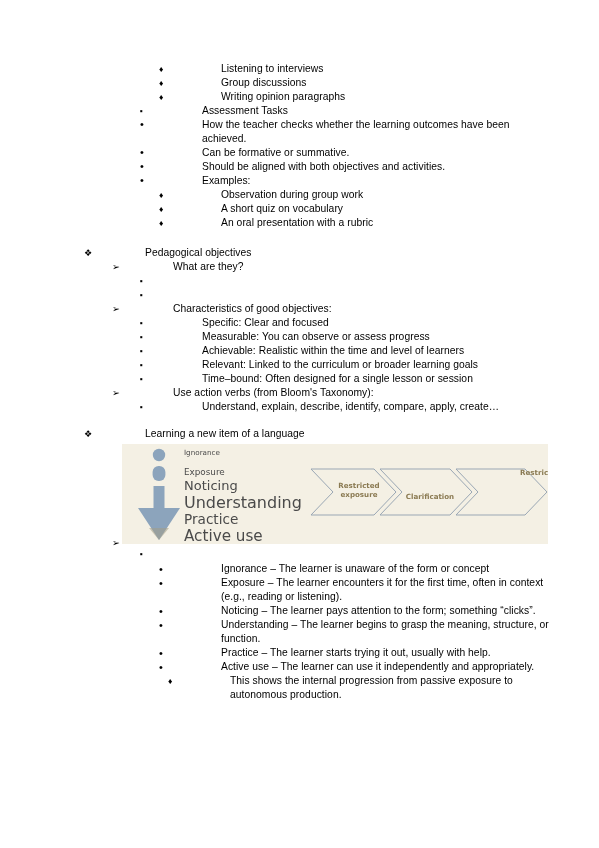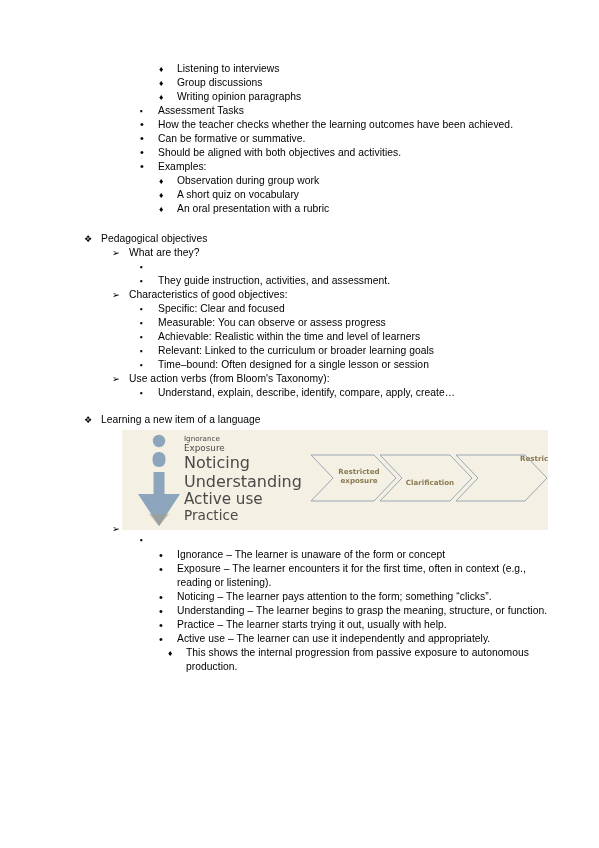--- a/index.html
+++ b/index.html
@@ -33,20 +33,21 @@
     line-height: 14.0px;
     letter-spacing: 0.05px;
   }
   .marker {
     flex: 0 0 auto;
     text-align: left;
     user-select: none;
   }
   .txt {
     flex: 1 1 auto;
+    margin-left: 44px;
   }
 
   
   
   .lvl1 { padding-left: 38px; }
   .lvl1 > .marker { width: 17px; font-size: 9.2px; line-height: 14px; }
 
   
   .lvl2 { padding-left: 66px; }
   .lvl2 > .marker { width: 17px; font-size: 9.4px; line-height: 14px; }
@@ -99,22 +100,22 @@
     top: 2px;
     width: 130px;
   }
   .stage {
     color: #4a4a4a;
     font-family: "DejaVu Sans", sans-serif;
     line-height: 1.02;
     white-space: nowrap;
   }
   .s1 { font-size: 7.2px;  padding-top: 3px; }
-  .s2 { font-size: 8.8px;  padding-top: 2px; }
-  .s3 { font-size: 16px; padding-top: 2px; }
+  .s2 { font-size: 8.8px;  padding-top: 2px; margin-top: 10px; }
+  .s3 { font-size: 13px; padding-top: 2px; }
   .s4 { font-size: 16px; padding-top: 2px; }
   .s5 { font-size: 13.6px; padding-top: 2px; }
   .s6 { font-size: 15.2px; padding-top: 2px; }
 
   .fig-chevrons {
     position: absolute;
     left: 188px;
     top: 24px;
     width: 238px;
     height: 48px;
@@ -208,21 +209,20 @@
 
     <div class="row lvl2">
       <span class="marker">➢</span>
       <span class="txt">What are they?</span>
     </div>
     <div class="row lvl3">
       <span class="marker">▪</span>
     </div>
     <div class="row lvl3">
       <span class="marker">▪</span>
-      <span class="txt">They guide instruction, activities, and assessment.</span>
     </div>
 
     <div class="row lvl2">
       <span class="marker">➢</span>
       <span class="txt">Characteristics of good objectives:</span>
     </div>
     <div class="row lvl3">
       <span class="marker">▪</span>
       <span class="txt">Specific: Clear and focused</span>
     </div>
@@ -274,22 +274,22 @@
           <rect x="17.5" y="38" width="11" height="28" fill="#8ca4bc"></rect>
           <polygon points="2,60 44,60 23,92" fill="#8ca4bc"></polygon>
           <polygon points="13,80 33,80 23,92" fill="#a39d86" opacity="0.55"></polygon>
         </svg>
 
         <div class="fig-stages">
           <div class="stage s1">Ignorance</div>
           <div class="stage s2">Exposure</div>
           <div class="stage s3">Noticing</div>
           <div class="stage s4">Understanding</div>
+          <div class="stage s5">Practice</div>
           <div class="stage s6">Active use</div>
-          <div class="stage s5">Practice</div>
         </div>
 
         <div class="fig-chevrons">
           <svg width="238" height="48" viewBox="0 0 238 48">
             <polygon points="1,1 64,1 86,24 64,47 1,47 23,24" fill="none" stroke="#9aa7b4" stroke-width="1"></polygon>
             <polygon points="70,1 140,1 162,24 140,47 70,47 92,24" fill="none" stroke="#9aa7b4" stroke-width="1"></polygon>
             <polygon points="146,1 215,1 237,24 215,47 146,47 168,24" fill="none" stroke="#9aa7b4" stroke-width="1"></polygon>
           </svg>
           <div class="chev-label cl1">Restricted exposure</div>
           <div class="chev-label cl2">Clarification</div>

